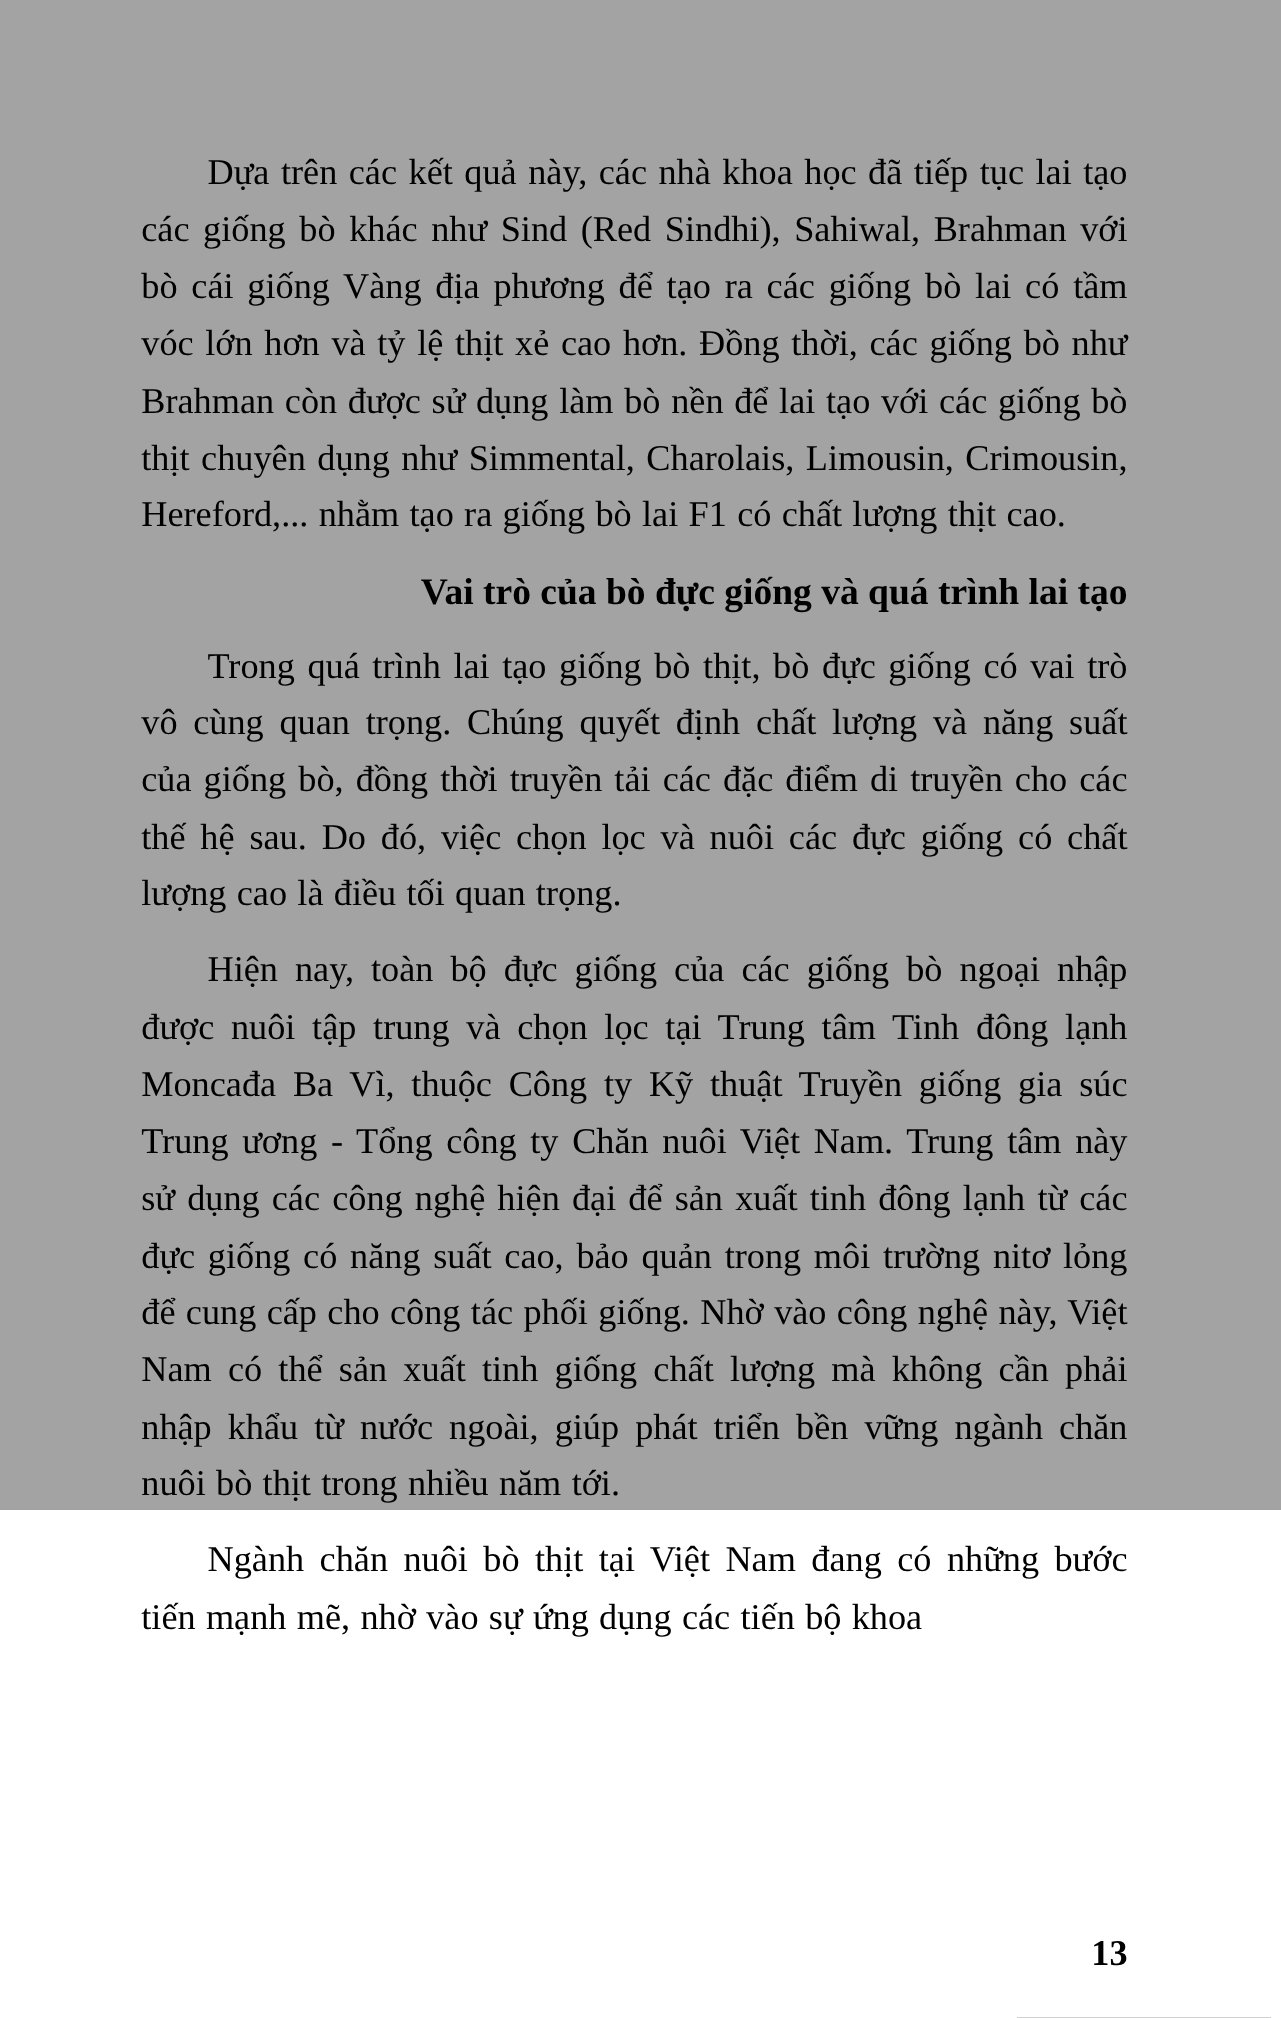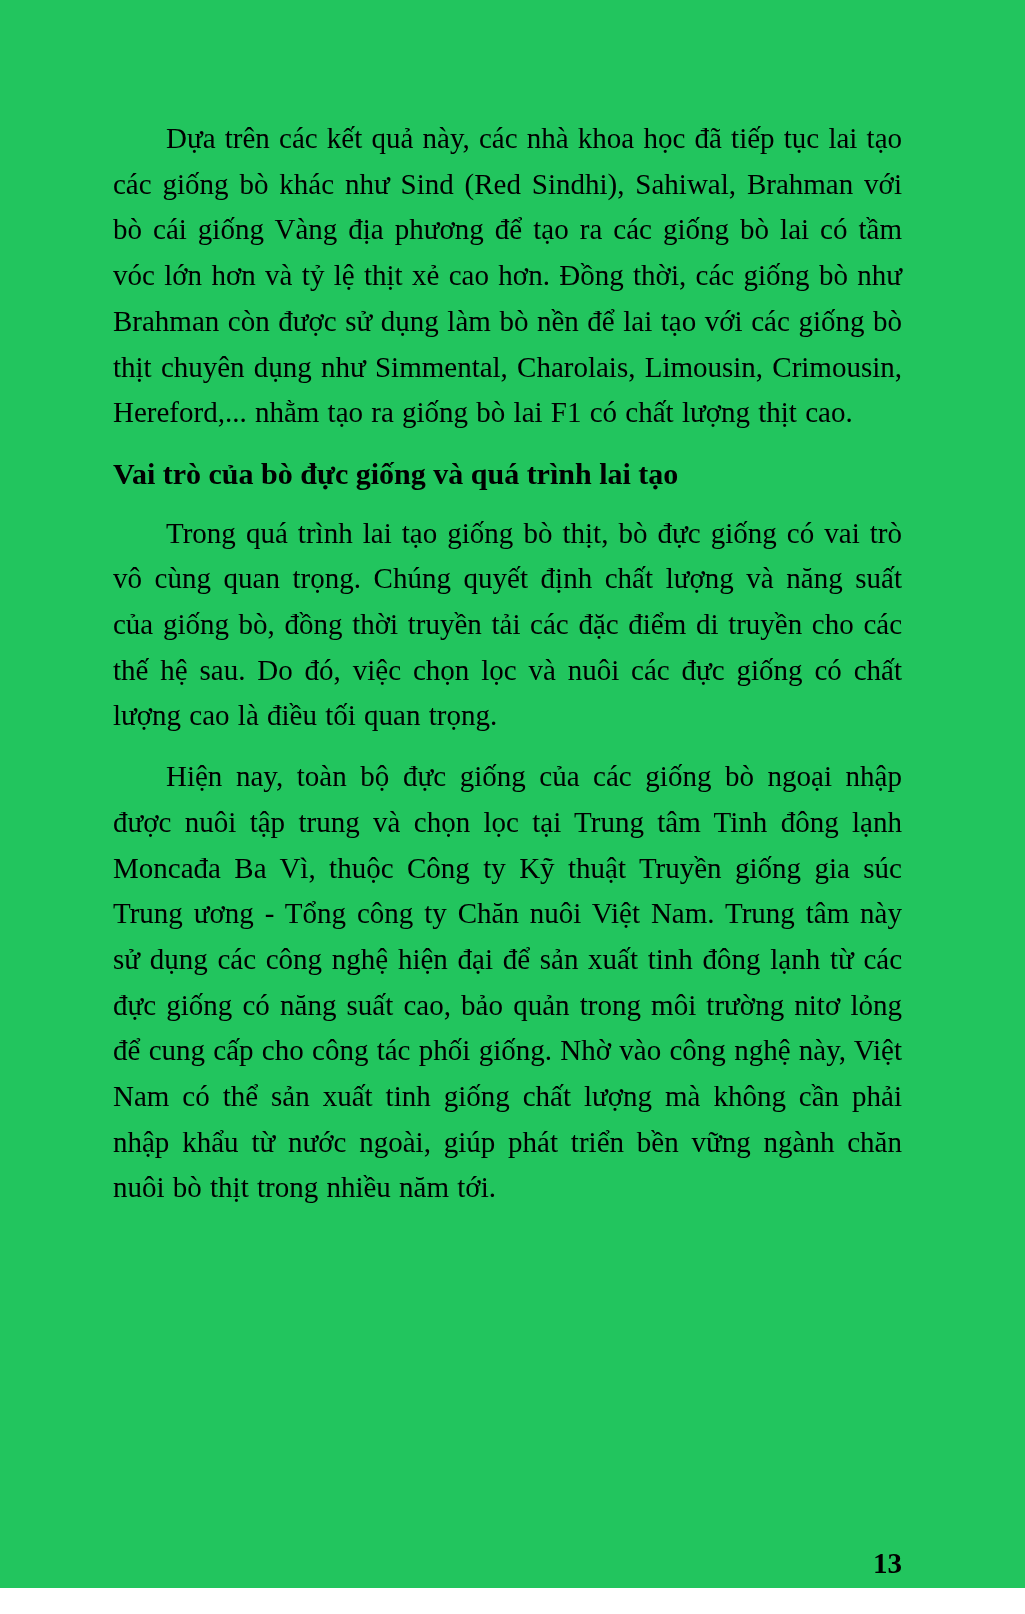--- a/index.html
+++ b/index.html
@@ -11,53 +11,54 @@
     width: 1025px;
     height: 1614px;
     background: #ffffff;
     color: #000000;
     font-family: "Liberation Serif", "DejaVu Serif", serif;
     overflow: hidden;
   }
   .page {
     position: relative;
     width: 1025px;
-    height: 1588px;
+    height: 1208px;
     box-sizing: border-box;
     padding: 116px 123px 0 113px;
-    background: #22c55e;
+    background: #a3a3a3;
   }
   .content p {
     font-size: 29px;
     line-height: 45.7px;
     text-align: justify;
     text-indent: 53px;
     margin: 0 0 15px 0;
     word-spacing: 1px;
   }
   .content h2 {
     font-size: 30px;
     line-height: 45.7px;
     font-weight: 700;
-    text-align: left;
+    text-align: right;
     margin: 6px 0 14px 0;
   }
   .page-number {
     position: absolute;
     top: 1545px;
     right: 123px;
     font-size: 29px;
     font-weight: 700;
     line-height: 36px;
   }
 </style>
 </head>
 <body>
 
 <div class="page">
   <main class="content" id="content">
       <p>Dựa trên các kết quả này, các nhà khoa học đã tiếp tục lai tạo các giống bò khác như Sind (Red Sindhi), Sahiwal, Brahman với bò cái giống Vàng địa phương để tạo ra các giống bò lai có tầm vóc lớn hơn và tỷ lệ thịt xẻ cao hơn. Đồng thời, các giống bò như Brahman còn được sử dụng làm bò nền để lai tạo với các giống bò thịt chuyên dụng như Simmental, Charolais, Limousin, Crimousin, Hereford,... nhằm tạo ra giống bò lai F1 có chất lượng thịt cao.</p>
       <h2>Vai trò của bò đực giống và quá trình lai tạo</h2>
       <p>Trong quá trình lai tạo giống bò thịt, bò đực giống có vai trò vô cùng quan trọng. Chúng quyết định chất lượng và năng suất của giống bò, đồng thời truyền tải các đặc điểm di truyền cho các thế hệ sau. Do đó, việc chọn lọc và nuôi các đực giống có chất lượng cao là điều tối quan trọng.</p>
       <p>Hiện nay, toàn bộ đực giống của các giống bò ngoại nhập được nuôi tập trung và chọn lọc tại Trung tâm Tinh đông lạnh Moncađa Ba Vì, thuộc Công ty Kỹ thuật Truyền giống gia súc Trung ương - Tổng công ty Chăn nuôi Việt Nam. Trung tâm này sử dụng các công nghệ hiện đại để sản xuất tinh đông lạnh từ các đực giống có năng suất cao, bảo quản trong môi trường nitơ lỏng để cung cấp cho công tác phối giống. Nhờ vào công nghệ này, Việt Nam có thể sản xuất tinh giống chất lượng mà không cần phải nhập khẩu từ nước ngoài, giúp phát triển bền vững ngành chăn nuôi bò thịt trong nhiều năm tới.</p>
+      <p>Ngành chăn nuôi bò thịt tại Việt Nam đang có những bước tiến mạnh mẽ, nhờ vào sự ứng dụng các tiến bộ khoa</p>
     </main>
   <div class="page-number">13</div>
 </div>
 
 </body></html>

